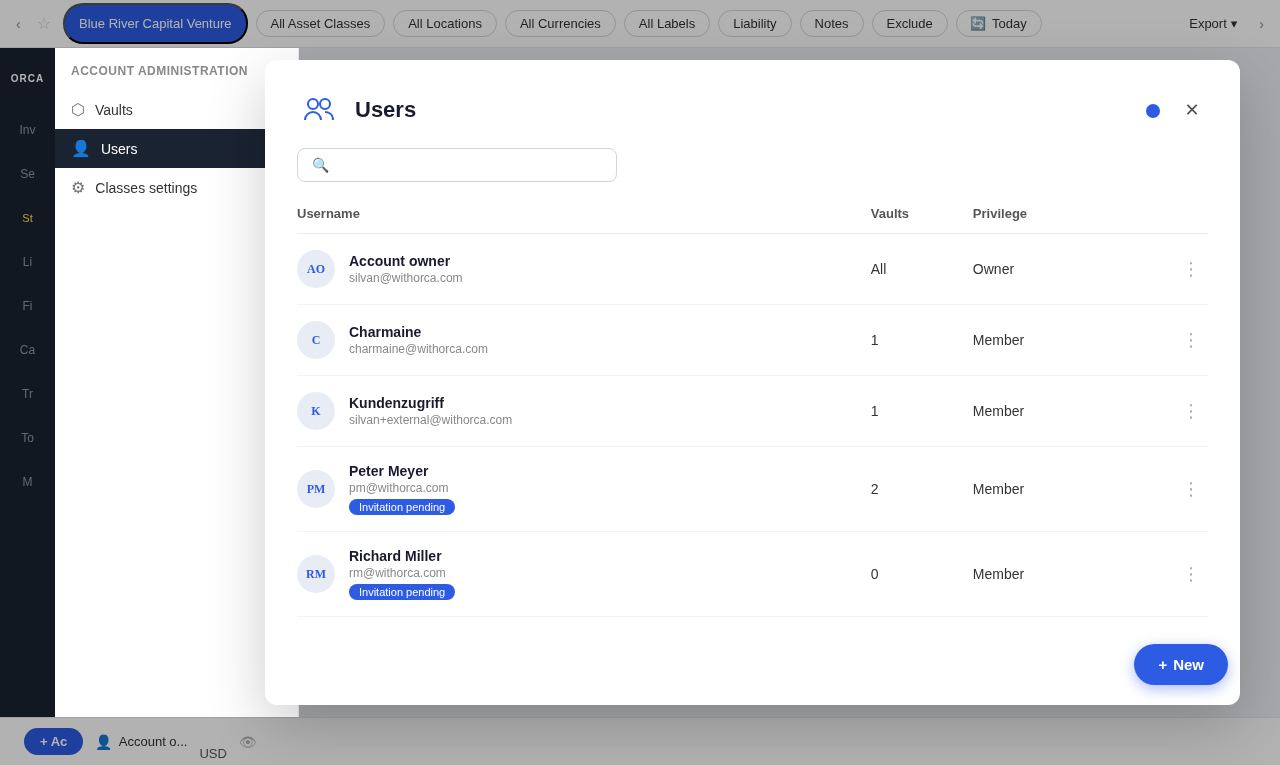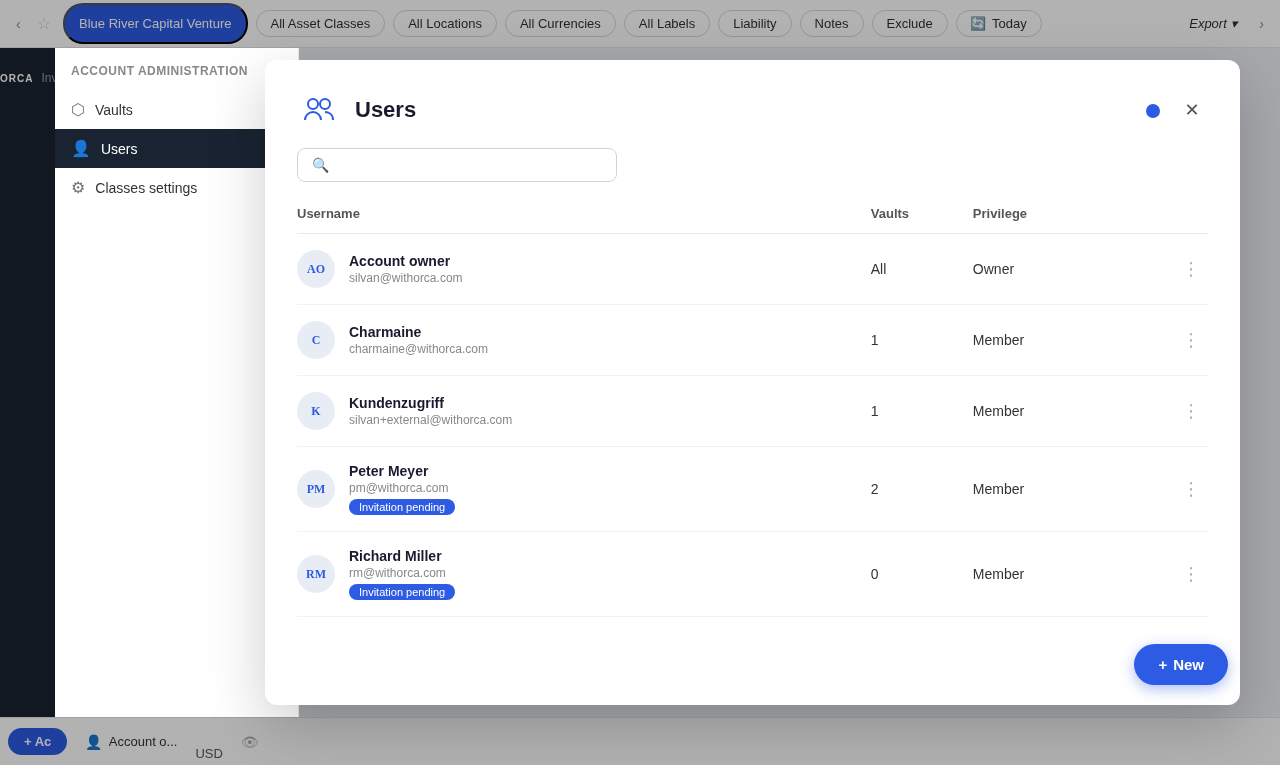--- a/index.html
+++ b/index.html
@@ -69,21 +69,20 @@
       font-weight: 500;
       cursor: pointer;
       white-space: nowrap;
     }
 
     .nav-right {
       margin-left: auto;
       display: flex;
       align-items: center;
       gap: 8px;
-      font-style: italic;
     }
 
     .nav-export {
       display: flex;
       align-items: center;
       gap: 4px;
       color: #333;
       font-size: 13px;
       font-weight: 500;
       cursor: pointer;
@@ -93,21 +92,22 @@
 
     
     .sidebar {
       position: absolute;
       top: 48px;
       left: 0;
       width: 55px;
       bottom: 0;
       background: #1a2332;
       display: flex;
-      flex-direction: row;
+      flex-direction: column;
+      align-items: center;
       padding: 12px 0;
       gap: 8px;
       z-index: 1;
     }
 
     .sidebar-logo {
       width: 36px;
       height: 36px;
       display: flex;
       align-items: center;
@@ -131,22 +131,22 @@
     .bottom-bar {
       position: absolute;
       bottom: 0;
       left: 0;
       right: 0;
       height: 48px;
       background: #fff;
       border-top: 1px solid #e2e6ea;
       display: flex;
       align-items: center;
-      padding: 0 8px;
-      gap: 18px;
+      padding: 0 24px;
+      gap: 12px;
       z-index: 1;
     }
 
     .bottom-add-btn {
       background: #2d5be3;
       color: #fff;
       border: none;
       border-radius: 20px;
       padding: 6px 16px;
       font-size: 13px;
@@ -465,21 +465,21 @@
     <span class="nav-chevron">›</span>
   </div>
 </nav>
 
 <aside class="sidebar">
   <div class="sidebar-logo">
     <span style="color:#fff; font-size:10px; font-weight:800; letter-spacing:1px;">ORCA</span>
   </div>
   <div class="sidebar-icon" style="color:#8899aa;font-size:12px;">Inv</div>
   <div class="sidebar-icon" style="color:#8899aa;font-size:12px;">Se</div>
-  <div class="sidebar-icon" style="color:#fef9c3;font-size:16px;font-weight:bold;">St</div>
+  <div class="sidebar-icon" style="color:#fde047;font-size:11px;">St</div>
   <div class="sidebar-icon" style="color:#8899aa;font-size:12px;">Li</div>
   <div class="sidebar-icon" style="color:#8899aa;font-size:12px;">Fi</div>
   <div class="sidebar-icon" style="color:#8899aa;font-size:12px;">Ca</div>
   <div class="sidebar-icon" style="color:#8899aa;font-size:12px;">Tr</div>
   <div class="sidebar-icon" style="color:#8899aa;font-size:12px;">To</div>
   <div class="sidebar-icon" style="color:#8899aa;font-size:12px;">M</div>
 </aside>
 
 <div class="bottom-bar">
   <button class="bottom-add-btn">

